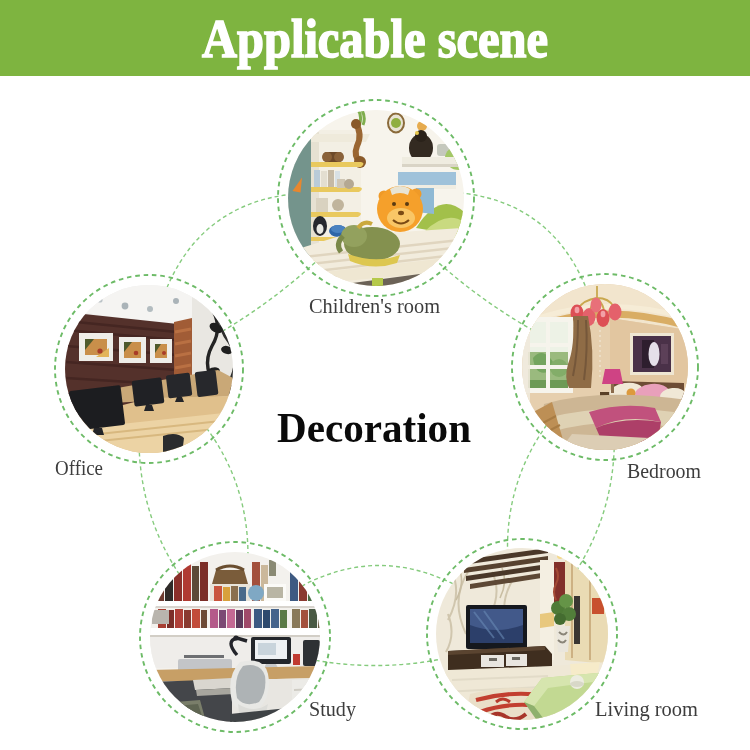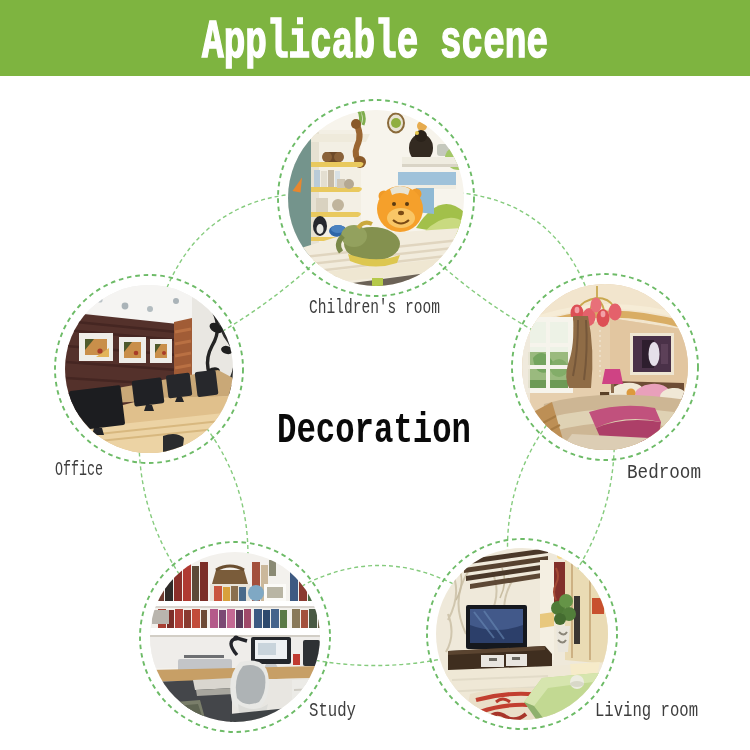--- a/index.html
+++ b/index.html
@@ -1,17 +1,17 @@
 <!DOCTYPE html>
 <html><head>
 <meta charset="utf-8">
 <style>
   html,body{margin:0;padding:0;background:#ffffff;}
   #stage{position:relative;width:750px;height:750px;overflow:hidden;background:#f9a8d4;
-         font-family:Liberation Mono, monospace;}
+         font-family:Liberation Serif, serif;}
   svg{display:block;}
 </style>
 </head>
 <body>
 <div id="stage">
 <svg width="750" height="750" viewBox="0 0 750 750" xmlns="http://www.w3.org/2000/svg">
   <defs>
     <clipPath id="cpChild">
           <circle cx="376" cy="198" r="88"></circle>
         </clipPath>

